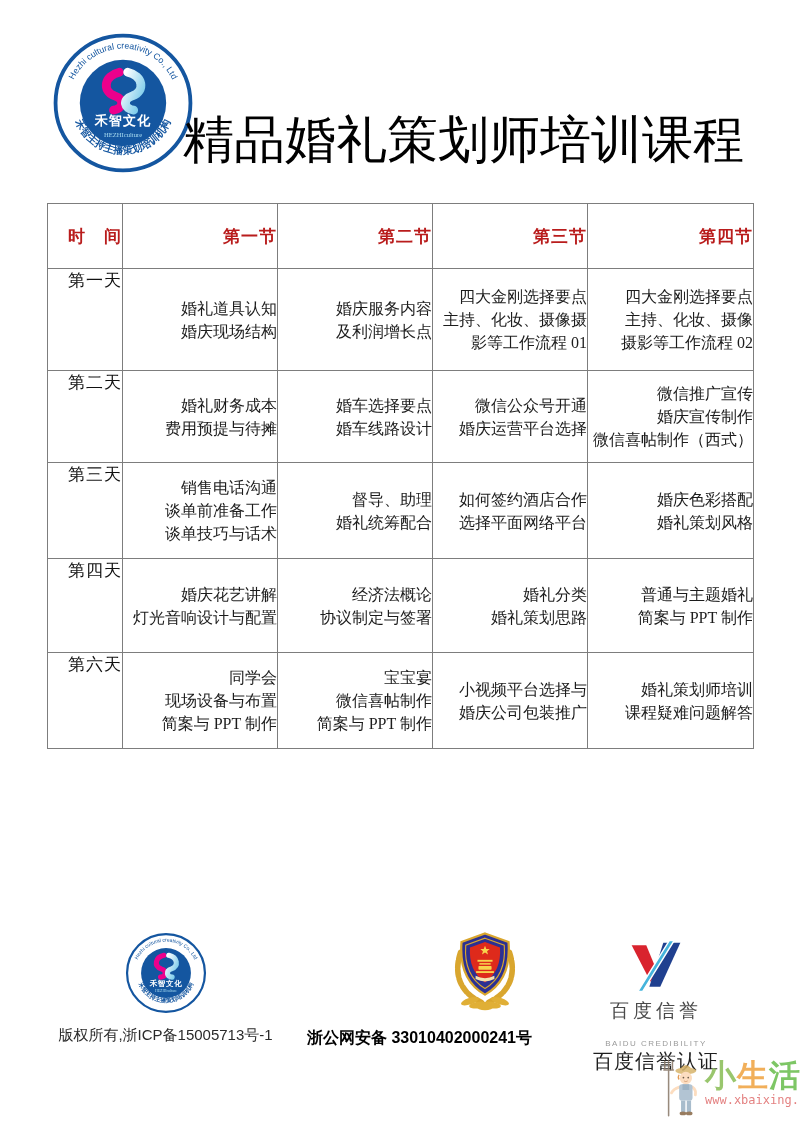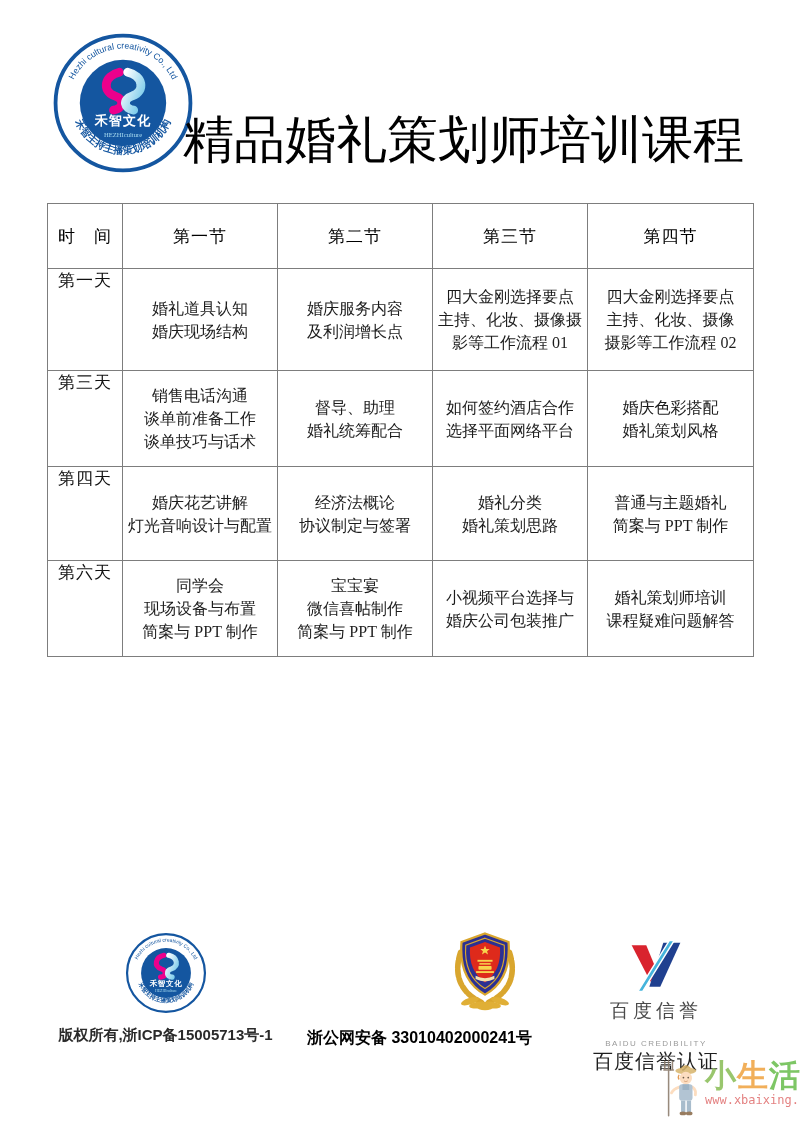--- a/index.html
+++ b/index.html
@@ -16,40 +16,40 @@
     position:absolute; left:183px; top:72px; width:575px;
     font-size:51px; font-weight:normal; color:#000; white-space:nowrap;
     font-family:"Liberation Serif","DejaVu Serif",serif;
   }
 
   
   table.schedule {
     position:absolute; left:47px; top:203px; width:706px;
     border-collapse:collapse; table-layout:fixed;
   }
-  table.schedule th, table.schedule td { border:1px solid #7d7d7d; padding:0; }
+  table.schedule th, table.schedule td { border:1px solid #7d7d7d; padding:0;text-align:right; }
   table.schedule th {
-    font-size:17px; font-weight:normal; color:#000000; 
+    font-size:17px; font-weight:bold; color:#b91c1c; 
     vertical-align:middle; letter-spacing:1px;
   }
   td.day {
     vertical-align:top; text-align:center; padding-top:24px;
     font-size:17px; color:#111; letter-spacing:1px;
   }
   td.cell { vertical-align:middle; text-align:center; font-size:16px; color:#1c1c1c; }
   .cell-text { white-space:pre-line; line-height:23px; }
   tr.r0{height:65px} tr.r1{height:102px} tr.r2{height:92px} tr.r3{height:96px}
   tr.r4{height:94px} tr.r5{height:96px} tr.r6{height:96px}
 
   
   .footer-left  { position:absolute; left:58px;  top:932px; width:215px; text-align:center; }
   .logo-footer  { width:82px; height:82px; }
   .copyright {
     margin-top:8px; font-family:"Liberation Sans","DejaVu Sans",sans-serif;
-    font-size:15px; color:#2a2a2a; white-space:nowrap;font-weight:bold;
+    font-size:15px; color:#2a2a2a; white-space:nowrap;
   }
   .footer-center { position:absolute; left:292px; top:926px; width:240px; text-align:right; }
   .badge { width:94px; height:94px; }
   .police-text {
     margin-top:4px; font-family:"Liberation Sans","DejaVu Sans",sans-serif;
     font-size:16px; font-weight:bold; color:#000; white-space:nowrap;
   }
   .footer-right {
     position:absolute; left:572px; top:938px; width:168px; text-align:center;
     font-family:"Liberation Sans","DejaVu Sans",sans-serif;
@@ -126,20 +126,40 @@
           </td>
       <td class="cell">
             <div class="cell-text">四大金刚选择要点
 主持、化妆、摄像摄
 影等工作流程 01</div>
           </td>
       <td class="cell">
             <div class="cell-text">四大金刚选择要点
 主持、化妆、摄像
 摄影等工作流程 02</div>
+          </td>
+    </tr>
+    <tr class="r2">
+      <td class="day">第二天</td>
+      <td class="cell">
+            <div class="cell-text">婚礼财务成本
+费用预提与待摊</div>
+          </td>
+      <td class="cell">
+            <div class="cell-text">婚车选择要点
+婚车线路设计</div>
+          </td>
+      <td class="cell">
+            <div class="cell-text">微信公众号开通
+婚庆运营平台选择</div>
+          </td>
+      <td class="cell">
+            <div class="cell-text">微信推广宣传
+婚庆宣传制作
+微信喜帖制作（西式）</div>
           </td>
     </tr>
     <tr class="r3">
       <td class="day">第三天</td>
       <td class="cell">
             <div class="cell-text">销售电话沟通
 谈单前准备工作
 谈单技巧与话术</div>
           </td>
       <td class="cell">

